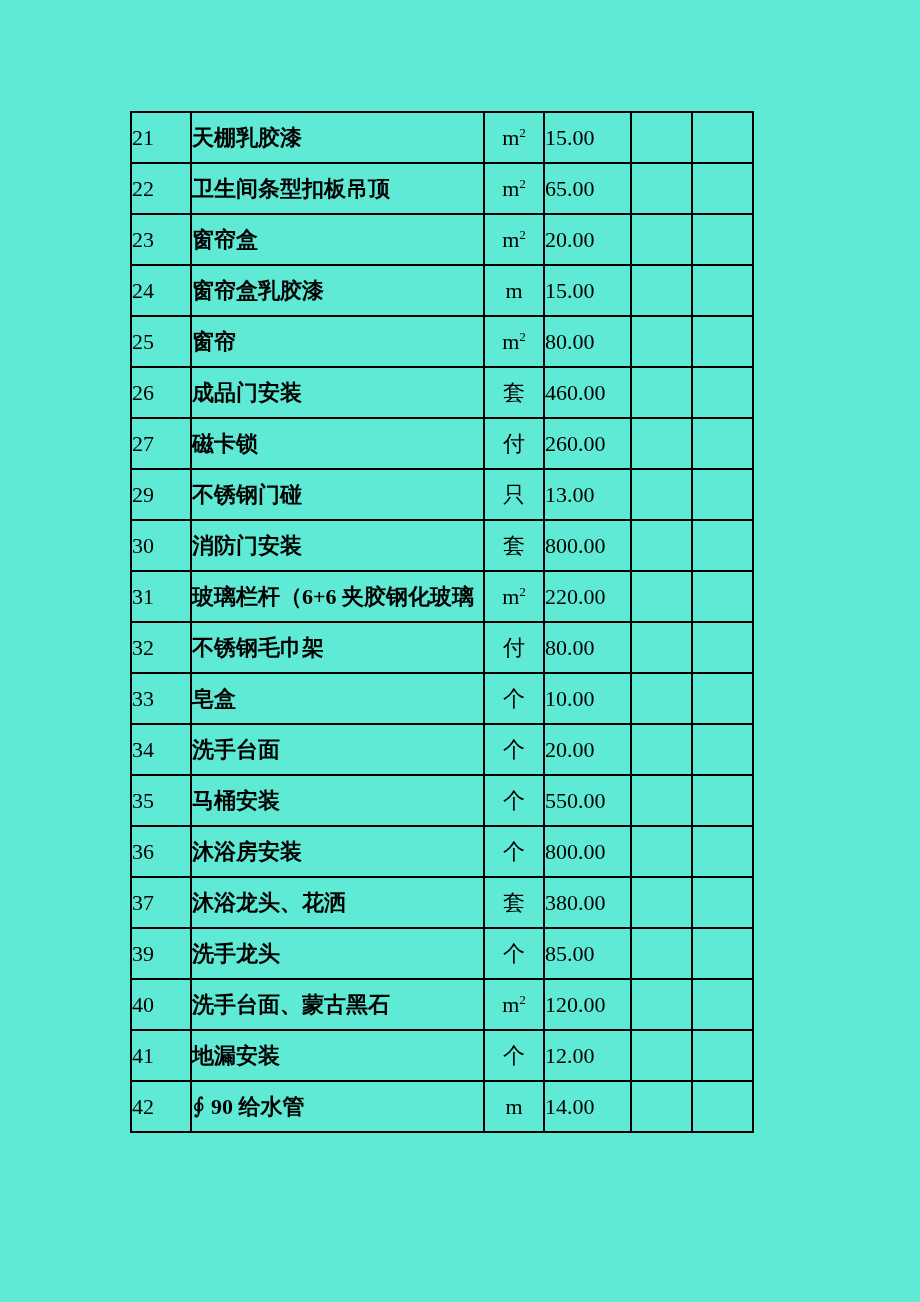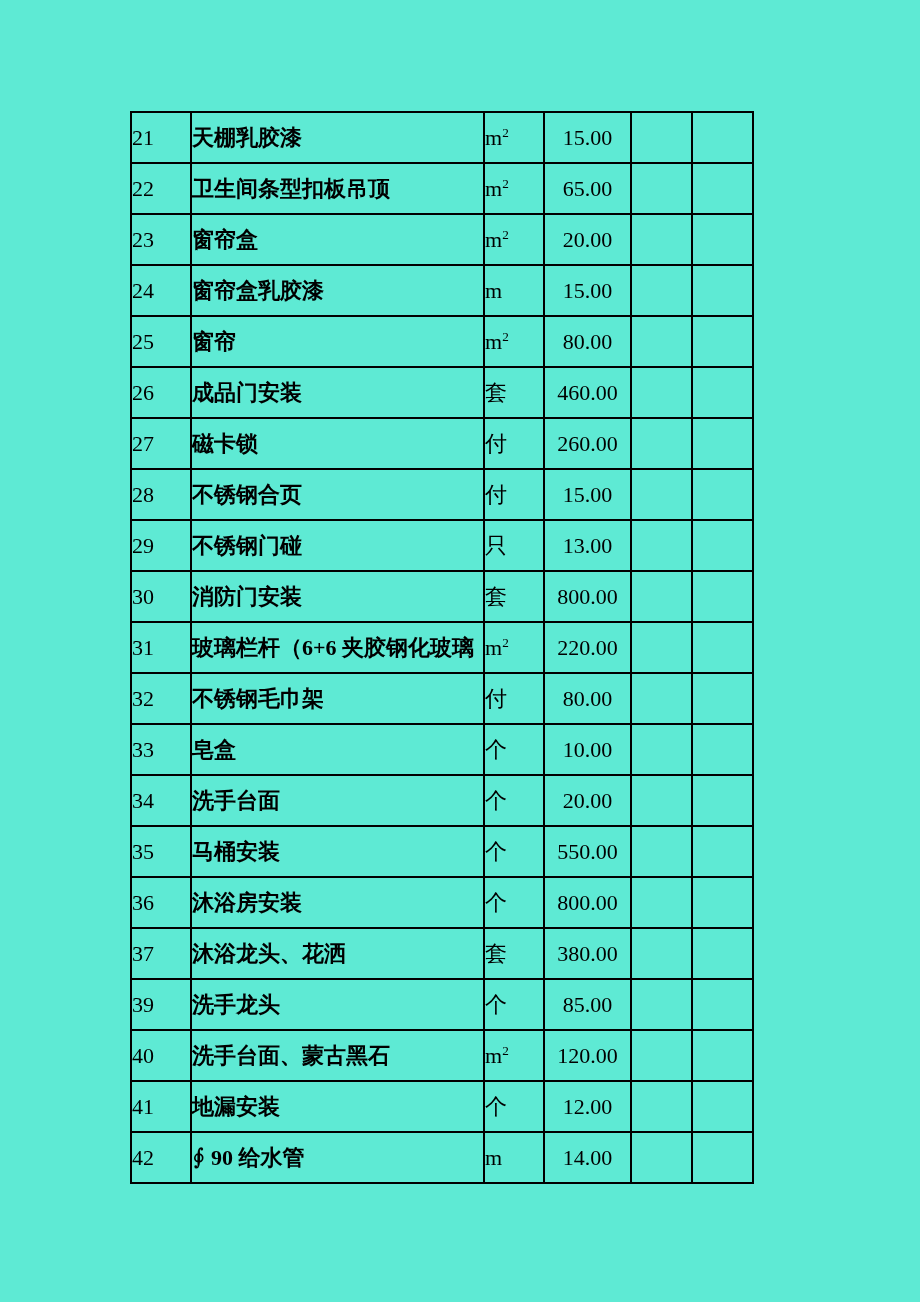--- a/index.html
+++ b/index.html
@@ -32,22 +32,22 @@
     height: 49px;
     vertical-align: middle;
     font-size: 22px;
     line-height: 1.05;
     padding: 0;
     white-space: nowrap;
     overflow: hidden;
   }
   td.c-no    { padding-left: 12px; }
   td.c-name  { padding-left: 14px; font-weight: bold; }
-  td.c-unit  { text-align: left; }
-  td.c-price { padding-left: 9px; text-align: center; }
+  td.c-unit  { text-align: center; }
+  td.c-price { padding-left: 9px; }
   td.c-unit sup {
     font-size: 0.6em;
     vertical-align: super;
     line-height: 0;
   }
 </style>
 </head>
 <body>
 
 <div class="page">
@@ -117,28 +117,20 @@
 
   <tr>
     <td class="c-no">27</td>
     <td class="c-name">磁卡锁</td>
     <td class="c-unit">付</td>
     <td class="c-price">260.00</td>
     <td class="c-blank"></td>
     <td class="c-blank"></td>
   </tr>
 
-  <tr>
-    <td class="c-no">28</td>
-    <td class="c-name">不锈钢合页</td>
-    <td class="c-unit">付</td>
-    <td class="c-price">15.00</td>
-    <td class="c-blank"></td>
-    <td class="c-blank"></td>
-  </tr>
 
   <tr>
     <td class="c-no">29</td>
     <td class="c-name">不锈钢门碰</td>
     <td class="c-unit">只</td>
     <td class="c-price">13.00</td>
     <td class="c-blank"></td>
     <td class="c-blank"></td>
   </tr>
 

